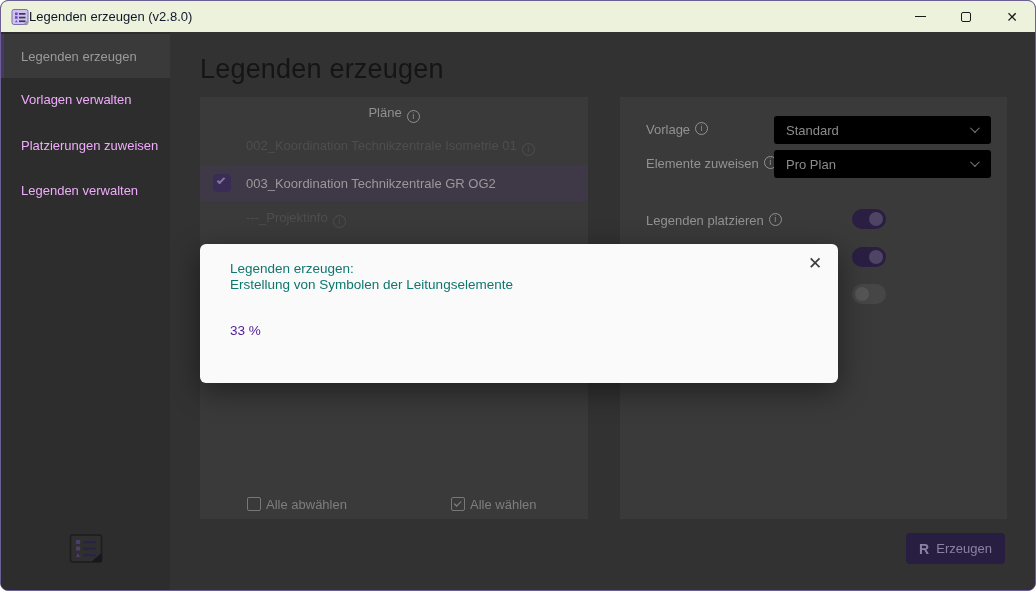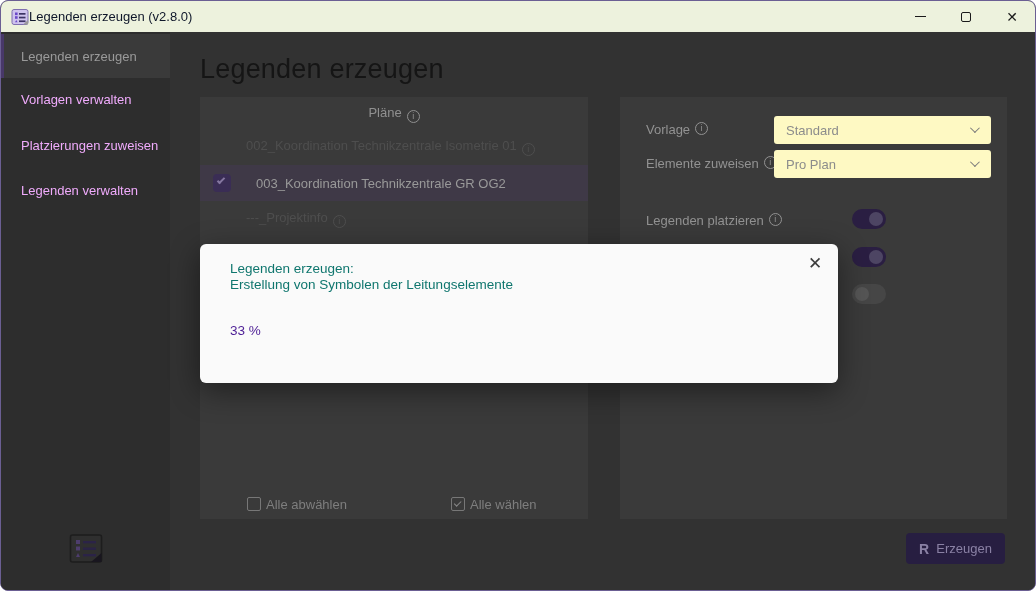--- a/index.html
+++ b/index.html
@@ -36,34 +36,34 @@
   .plans-panel { left:199px; top:65px; width:388px; height:422px; }
   .settings-panel { left:619px; top:65px; width:387px; height:422px; }
 
   .plans-header { position:absolute; top:8px; left:0; width:100%; text-align:center; font-size:13px; color:#909090; }
   .info-icon { display:inline-block; width:13px; height:13px; border:1px solid currentColor; border-radius:50%;
                font-size:9px; line-height:11px; text-align:center; vertical-align:-2px; margin-left:5px; font-style:normal; }
 
   .plan-row { position:absolute; left:0; width:100%; height:36px; display:flex; align-items:center; font-size:13px; cursor:pointer; }
   .plan-row .row-label { padding-left:46px; }
   .plan-row.dim { color:#4e4e4e; }
-  .plan-row.selected { background:#3f3947; color:#999999;padding-left:10px; }
+  .plan-row.selected { background:#3f3947; color:#999999; }
   .row-checkbox { position:absolute; left:13px; top:9px; width:18px; height:18px; background:#3a2d55; border-radius:4px; }
   .row-checkbox .check { position:absolute; left:4px; top:4px; width:8px; height:4px;
                          border-left:2px solid #8577a0; border-bottom:2px solid #8577a0; transform:rotate(-45deg); }
 
   .select-row { position:absolute; top:399px; left:0; width:100%; height:18px; font-size:13px; color:#7e7e7e; }
   .cb { position:absolute; top:1px; width:14px; height:14px; border:1px solid #777777; border-radius:2px; cursor:pointer; }
   .cb .check { position:absolute; left:2px; top:2.5px; width:7px; height:3.5px;
                border-left:1.6px solid #8a8a8a; border-bottom:1.6px solid #8a8a8a; transform:rotate(-45deg); }
   .cb-label { position:absolute; top:1px; cursor:pointer; }
 
   
   .field-label { position:absolute; left:14px; font-size:13px; color:#929292; display:flex; align-items:flex-start;margin-left:12px; }
-  .dropdown { position:absolute; left:154px; width:217px; height:28px; background:#fef9c3; border-radius:3px;
+  .dropdown { position:absolute; left:154px; width:217px; height:28px; background:#000000; border-radius:3px;
               display:flex; align-items:center; font-size:13px; color:#8c8c8c; padding-left:12px; cursor:pointer; }
   .chevron { position:absolute; right:14px; top:10px; width:7px; height:7px;
              border-right:1.4px solid #7c7c7c; border-bottom:1.4px solid #7c7c7c; transform:rotate(45deg) translateY(-2px); }
 
   .toggle { position:absolute; left:232px; width:34px; height:20px; border-radius:10px; cursor:pointer; }
   .toggle.on { background:#2a1e42; }
   .toggle.off { background:#464646; }
   .toggle .knob { position:absolute; top:3px; width:14px; height:14px; border-radius:50%; }
   .toggle.on .knob { right:3px; background:#4d4563; }
   .toggle.off .knob { left:3px; background:#555555; }

